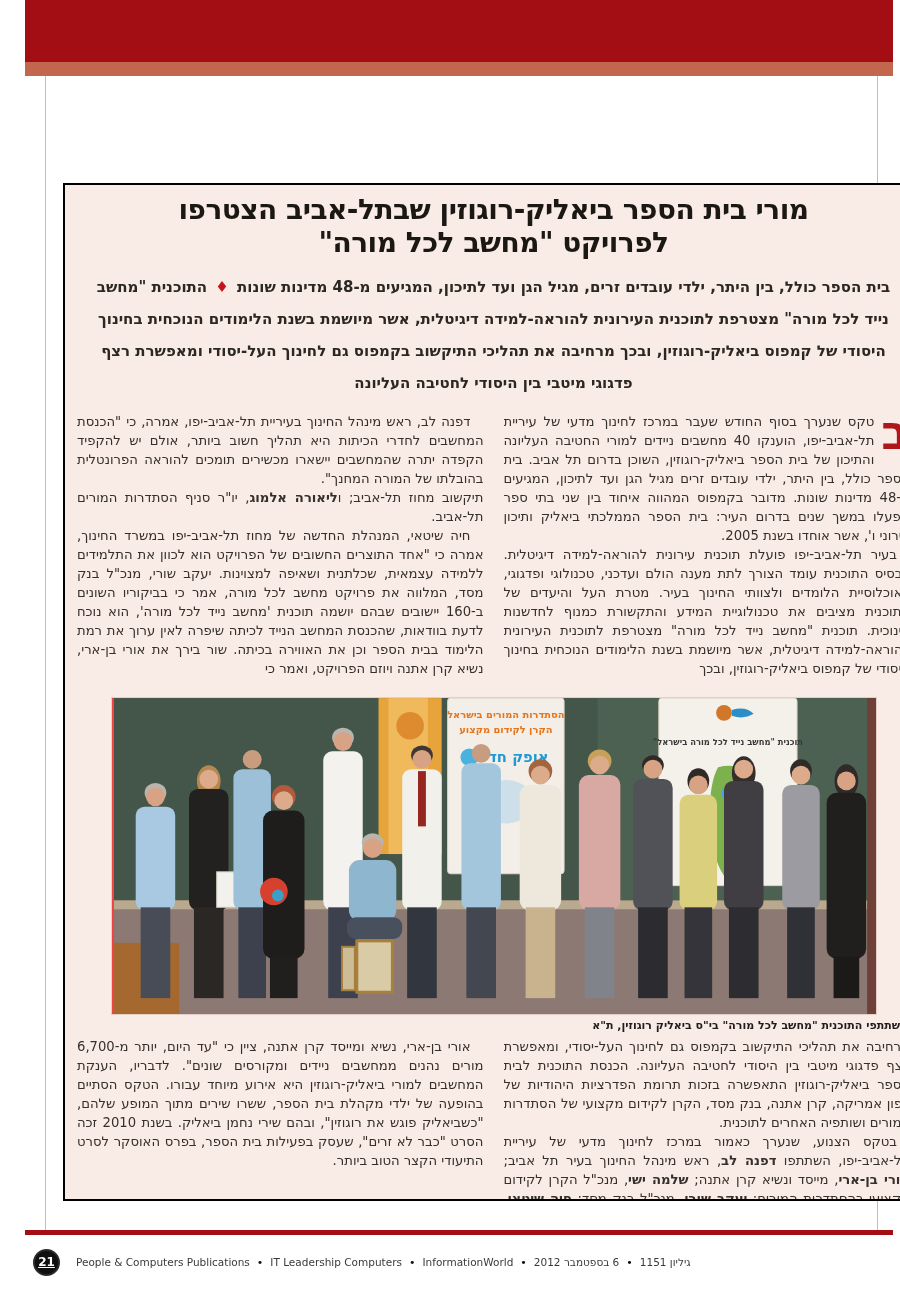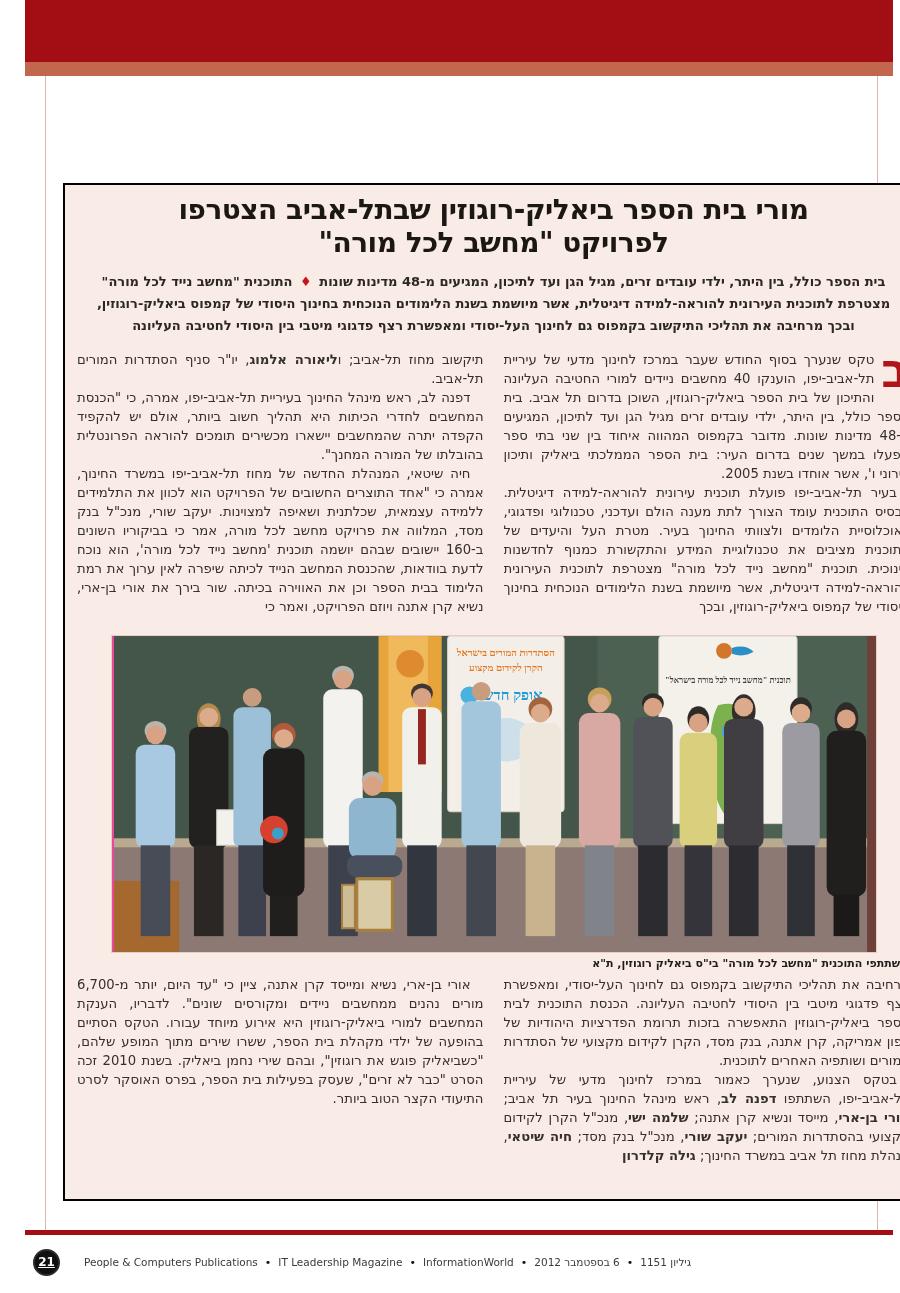--- a/index.html
+++ b/index.html
@@ -17,44 +17,44 @@
 
   
   .box{
     position:absolute;left:63px;top:183px;width:861px;height:1018px;
     background:#f9ebe6;border:2px solid #000000;box-sizing:border-box;
     direction:rtl;overflow:hidden;
   }
   .box-inner{padding:8px 12px 6px 12px;}
   .title-line{margin:0;text-align:center;font-size:28px;line-height:33px;
     color:#1b1713;font-weight:bold;letter-spacing:-0.5px;}
-  .subhead{margin:12px auto 0;width:97%;text-align:center;font-size:13px;
-    line-height:22px;font-weight:bold;color:#2b2722;}
+  .subhead{margin:12px auto 0;width:97%;text-align:center;font-size:15px;
+    line-height:32px;font-weight:bold;color:#2b2722;}
   .subhead .diamond{color:#c3151b;padding:0 3px;}
 
   .cols{display:flex;gap:20px;margin-top:13px;}
   .cols.top{height:276px;}
   .cols.bottom{height:188px;margin-top:5px;}
   .col{flex:1;text-align:justify;font-size:13.2px;line-height:19px;color:#35302b;overflow:hidden;}
   .para{margin:0;text-indent:13px;}
   .para.first{text-indent:0;}
   .b{font-weight:bold;}
   .dropcap{float:right;font-size:47px;line-height:38px;font-weight:bold;
     color:#b0151a;margin-left:7px;margin-top:2px;}
 
   .photo-wrap{margin-top:9px;}
-  .photo-frame{width:764px;margin:0 auto;border:1px solid #e3cfc8;background:#ec4899;font-size:0;font-family:Liberation Serif, serif;}
+  .photo-frame{width:764px;margin:0 auto;border:1px solid #e3cfc8;background:#ef4444;font-size:0;}
   .caption{font-size:11px;font-weight:bold;color:#211d1a;margin:4px 2px 0 0;text-align:right;}
 
   
   .footer{position:absolute;left:33px;top:1247px;width:840px;height:30px;
     display:flex;align-items:center;direction:ltr;}
   .badge{width:23px;height:23px;border-radius:50%;background:#101010;color:#fff;
     display:flex;align-items:center;justify-content:center;font-size:12px;
-    font-weight:bold;margin-right:17px;border:2px solid #2b2b2b;box-sizing:content-box;text-decoration:underline;}
+    font-weight:bold;margin-right:9px;border:2px solid #2b2b2b;box-sizing:content-box;text-decoration:underline;}
   .fitem{font-size:10.5px;color:#3a3a3a;margin:0 7px;white-space:nowrap;}
   .dot{font-size:11px;color:#101010;}
 </style>
 </head>
 <body>
 
 <div class="topbar"></div>
 <div class="topband"></div>
 <div class="vline left"></div>
 <div class="vline right"></div>
@@ -70,22 +70,22 @@
       <span class="diamond">♦</span>
       <span>התוכנית "מחשב נייד לכל מורה" מצטרפת לתוכנית העירונית להוראה-למידה דיגיטלית, אשר מיושמת בשנת הלימודים הנוכחית בחינוך היסודי של קמפוס ביאליק-רוגוזין, ובכך מרחיבה את תהליכי התיקשוב בקמפוס גם לחינוך העל-יסודי ומאפשרת רצף פדגוגי מיטבי בין היסודי לחטיבה העליונה</span>
     </div>
 
     <div class="cols top">
       <div class="col">
           <p class="para first"><span class="dropcap">ב</span><span>טקס שנערך בסוף החודש שעבר במרכז לחינוך מדעי של עיריית תל-אביב-יפו, הוענקו 40 מחשבים ניידים למורי החטיבה העליונה והתיכון של בית הספר ביאליק-רוגוזין, השוכן בדרום תל אביב. בית הספר כולל, בין היתר, ילדי עובדים זרים מגיל הגן ועד לתיכון, המגיעים מ-48 מדינות שונות. מדובר בקמפוס המהווה איחוד בין שני בתי ספר שפעלו במשך שנים בדרום העיר: בית הספר הממלכתי ביאליק ותיכון עירוני ו', אשר אוחדו בשנת 2005.</span></p>
           <p class="para"><span>בעיר תל-אביב-יפו פועלת תוכנית עירונית להוראה-למידה דיגיטלית. בבסיס התוכנית עומד הצורך לתת מענה הולם ועדכני, טכנולוגי ופדגוגי, לאוכלוסיית הלומדים ולצוותי החינוך בעיר. מטרת העל והיעדים של התוכנית מציבים את טכנולוגיית המידע והתקשורת כמנוף לחדשנות חינוכית. תוכנית "מחשב נייד לכל מורה" מצטרפת לתוכנית העירונית להוראה-למידה דיגיטלית, אשר מיושמת בשנת הלימודים הנוכחית בחינוך היסודי של קמפוס ביאליק-רוגוזין, ובכך</span></p>
         </div>
       <div class="col">
+          <p class="para"><span>דפנה לב, ראש מינהל החינוך בעיריית תל-אביב-יפו, אמרה, כי "הכנסת המחשבים לחדרי הכיתות היא תהליך חשוב ביותר, אולם יש להקפיד הקפדה יתרה שהמחשבים יישארו מכשירים תומכים להוראה הפרונטלית בהובלתו של המורה המחנך".</span></p>
           <p class="para first"><span>תיקשוב מחוז תל-אביב; ו</span><span class="b">ליאורה אלמוג</span><span>, יו"ר סניף הסתדרות המורים תל-אביב.</span></p>
-          <p class="para"><span>דפנה לב, ראש מינהל החינוך בעיריית תל-אביב-יפו, אמרה, כי "הכנסת המחשבים לחדרי הכיתות היא תהליך חשוב ביותר, אולם יש להקפיד הקפדה יתרה שהמחשבים יישארו מכשירים תומכים להוראה הפרונטלית בהובלתו של המורה המחנך".</span></p>
           <p class="para"><span>חיה שיטאי, המנהלת החדשה של מחוז תל-אביב-יפו במשרד החינוך, אמרה כי "אחד התוצרים החשובים של הפרויקט הוא לכוון את התלמידים ללמידה עצמאית, שכלתנית ושאיפה למצוינות. יעקב שורי, מנכ"ל בנק מסד, המלווה את פרויקט מחשב לכל מורה, אמר כי בביקוריו השונים ב-160 יישובים שבהם יושמה תוכנית 'מחשב נייד לכל מורה', הוא נוכח לדעת בוודאות, שהכנסת המחשב הנייד לכיתה שיפרה לאין ערוך את רמת הלימוד בבית הספר וכן את האווירה בכיתה. שור בירך את אורי בן-ארי, נשיא קרן אתנה ויוזם הפרויקט, ואמר כי</span></p>
         </div>
     </div>
 
     <div class="photo-wrap">
       <div class="photo-frame">
         <svg viewBox="0 0 772 320" width="762" height="316" xmlns="http://www.w3.org/2000/svg">
 
           <rect x="0" y="0" width="772" height="320" fill="#8c7973"></rect>
           <rect x="0" y="0" width="772" height="205" fill="#44564a"></rect>
@@ -242,20 +242,20 @@
           <p class="para"><span>אורי בן-ארי, נשיא ומייסד קרן אתנה, ציין כי "עד היום, יותר מ-6,700 מורים נהנים ממחשבים ניידים ומקורסים שונים". לדבריו, הענקת המחשבים למורי ביאליק-רוגוזין היא אירוע מיוחד עבורו. הטקס הסתיים בהופעה של ילדי מקהלת בית הספר, ששרו שירים מתוך המופע שלהם, "כשביאליק פוגש את רוגוזין", ובהם שירי נחמן ביאליק. בשנת 2010 זכה הסרט "כבר לא זרים", שעסק בפעילות בית הספר, בפרס האוסקר לסרט התיעודי הקצר הטוב ביותר.</span></p>
         </div>
     </div>
   </div>
 </div>
 
 <div class="footer">
   <div class="badge">21</div>
   <span class="fitem" dir="ltr">People &amp; Computers Publications</span>
   <span class="dot">•</span>
-  <span class="fitem" dir="ltr">IT Leadership Magazine</span>
+  <span class="fitem" dir="ltr">IT Leadership Computers</span>
   <span class="dot">•</span>
   <span class="fitem" dir="ltr">InformationWorld</span>
   <span class="dot">•</span>
   <span class="fitem" dir="rtl">6 בספטמבר 2012</span>
   <span class="dot">•</span>
   <span class="fitem" dir="rtl">גיליון 1151</span>
 </div>
 
 </body></html>

